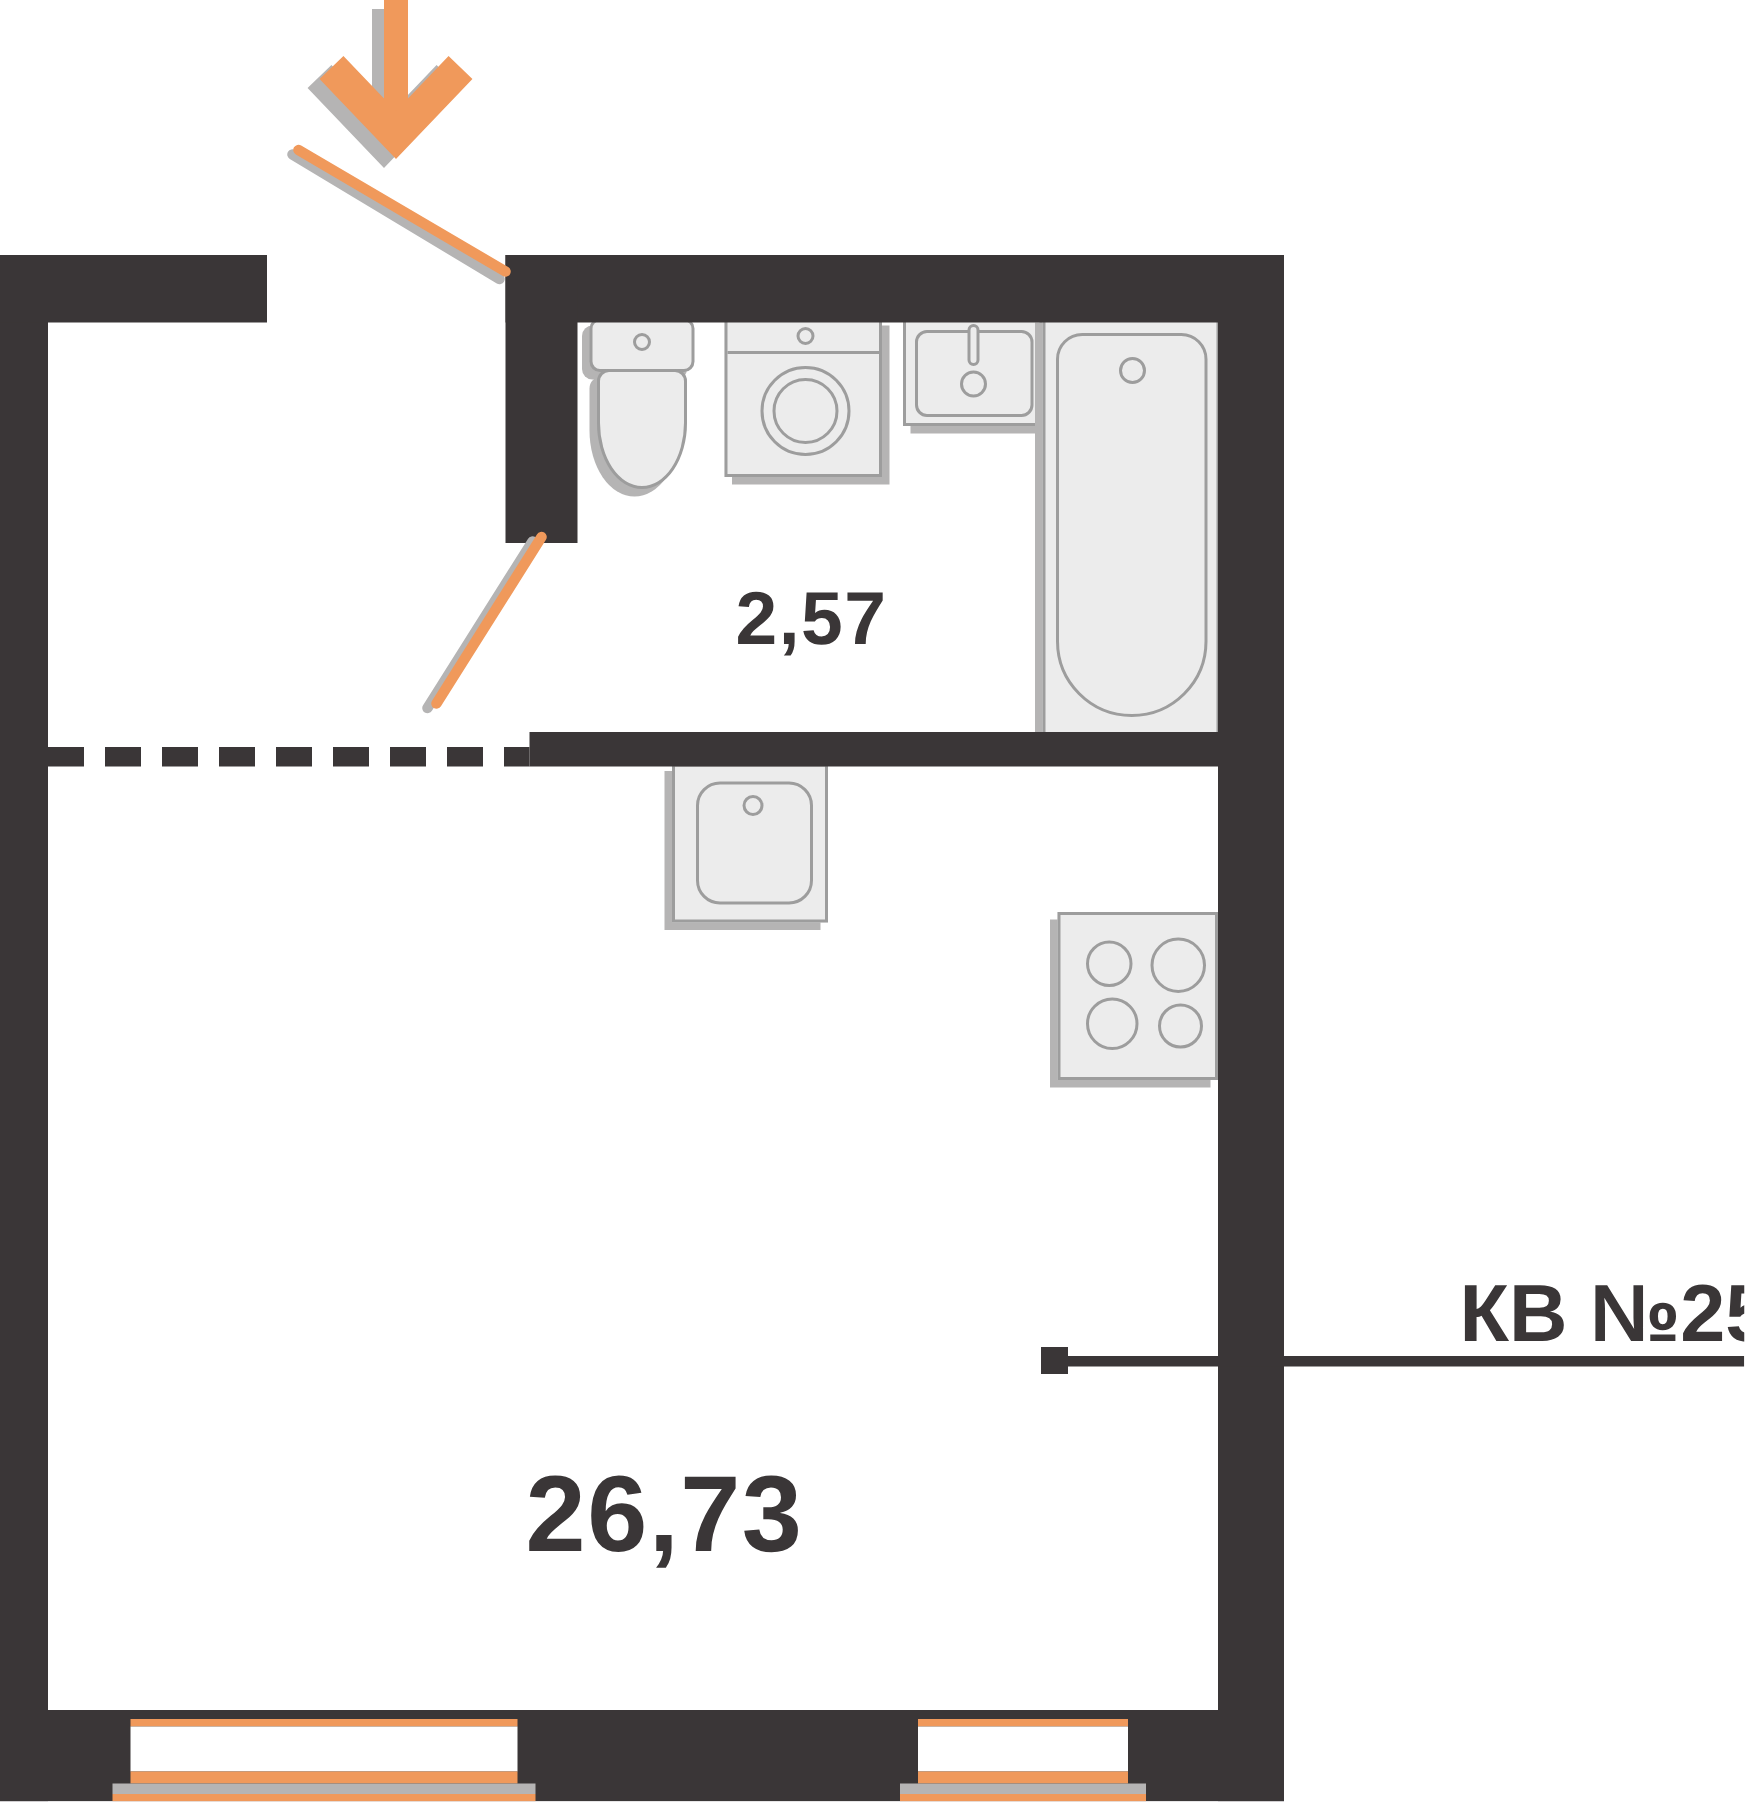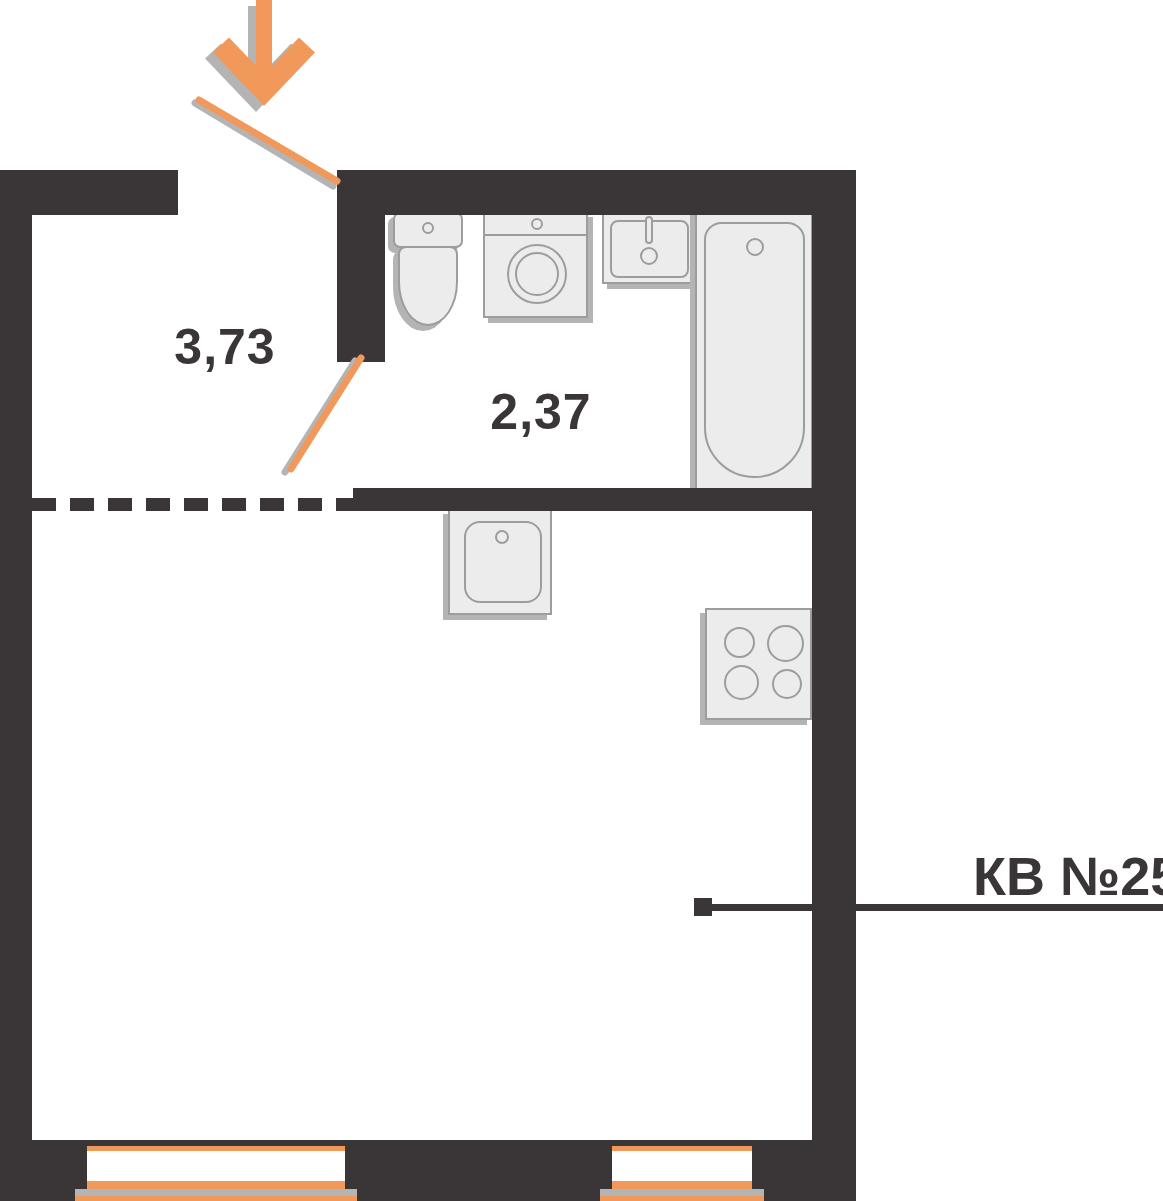--- a/index.html
+++ b/index.html
@@ -114,17 +114,17 @@
     <path class="gray-stroke" d="M195 103 L333 186" stroke-width="7" stroke-linecap="round" fill="none"></path>
     <path class="orange-stroke" d="M199 100 L337 181" stroke-width="7" stroke-linecap="round" fill="none"></path>
 
     <path class="gray-stroke" d="M285 472 L355 361" stroke-width="7" stroke-linecap="round" fill="none"></path>
     <path class="orange-stroke" d="M291 469 L361 358" stroke-width="7" stroke-linecap="round" fill="none"></path>
 
     <rect class="wall-fill" x="706" y="904" width="457" height="7"></rect>
     <rect class="wall-fill" x="694" y="898" width="18" height="18"></rect>
   </svg>
 
-  <div class="area" style="left:225px;top:347px;">3,73</div>
-  <div class="area" style="left:541px;top:412px;">2,37</div>
+  <div class="area" style="left:541px;top:412px;">2,57</div>
+  <div class="area total" style="left:443px;top:1010px;">26,73</div>
   <div class="apt" style="left:973px;top:845px;">КВ №25</div>
 
 </div>
 
 </body></html>

